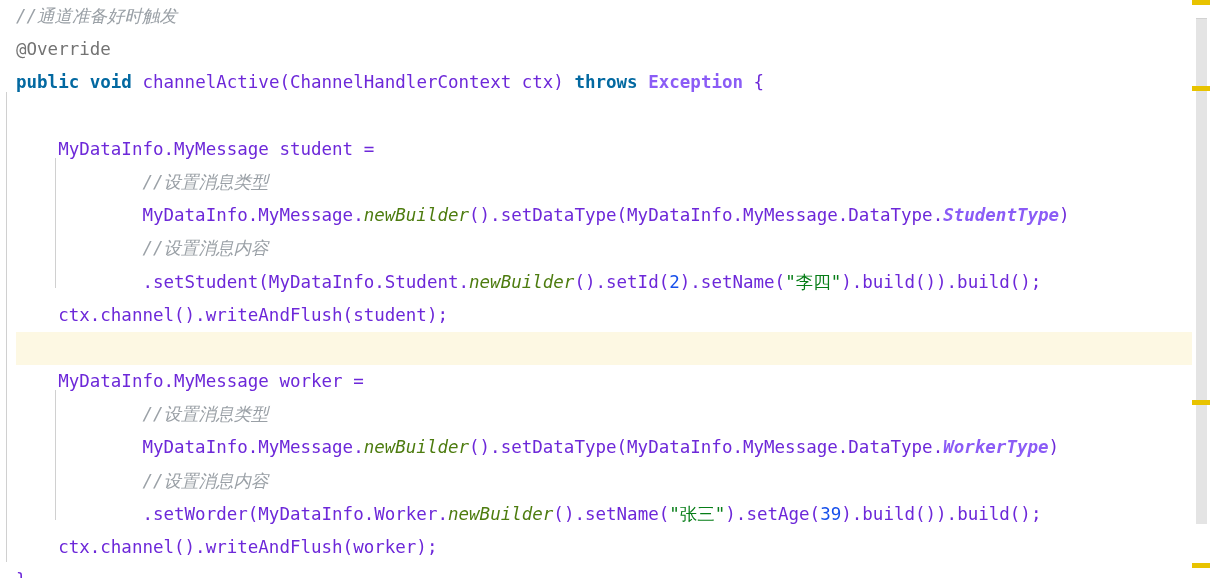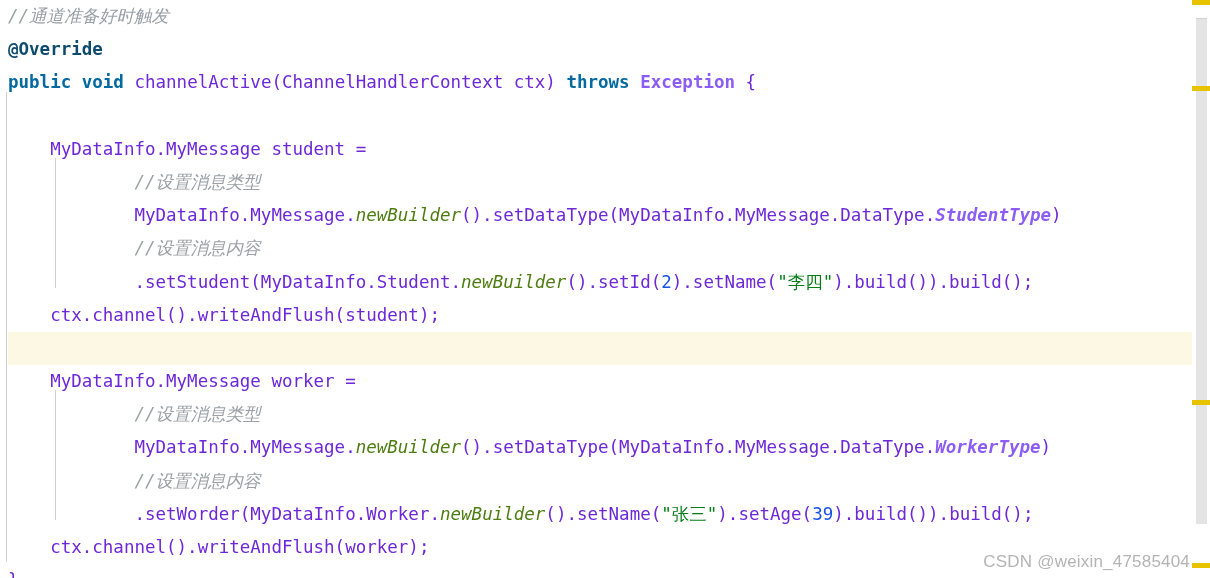--- a/index.html
+++ b/index.html
@@ -18,21 +18,21 @@
     position: relative;
     width: 1210px;
     height: 578px;
     background: #ffffff;
     overflow: hidden;
   }
 
   
   .code-surface {
     position: absolute;
-    left: 8px; top: 0;
+    left: 16px; top: 0;
     width: 1192px;
     height: 578px;
     font-family: "DejaVu Sans Mono", "Liberation Mono", monospace;
     font-size: 17.5px;
     line-height: 33.2px;
     white-space: pre;
   }
 
   .line {
     position: relative;
@@ -50,21 +50,21 @@
     position: absolute;
     width: 1px;
     background: #d0d0d0;
     z-index: 1;
   }
 
   
   .t-keyword   { color: #0369a1; font-weight: bold; }
   .t-plain     { color: #6d28d9; }
   .t-comment   { color: #9aa0a6; font-style: italic; }
-  .t-anno      { color: #0c4a6e; font-weight: bold; }
+  .t-anno      { color: #737373; }
   .t-class     { color: #8b5cf6; font-weight: bold; }
   .t-static    { color: #4d7c0f; font-style: italic; }
   .t-const     { color: #8b5cf6; font-style: italic; font-weight: bold; }
   .t-string    { color: #067d17; }
   .t-number    { color: #1750eb; }
 
   
   .gutter {
     position: absolute;
     right: 0; top: 0;
@@ -129,15 +129,14 @@
     <div class="scroll-track"></div>
     <div class="scroll-thumb"></div>
   </div>
   <div id="markers-layer">
       <div class="marker" style="top: 0px;"></div>
       <div class="marker" style="top: 86px;"></div>
       <div class="marker" style="top: 400px;"></div>
       <div class="marker" style="top: 563px;"></div>
     </div>
 
-  <div class="watermark">CSDN @weixin_47585404</div>
 
 </div>
 
 </body></html>

